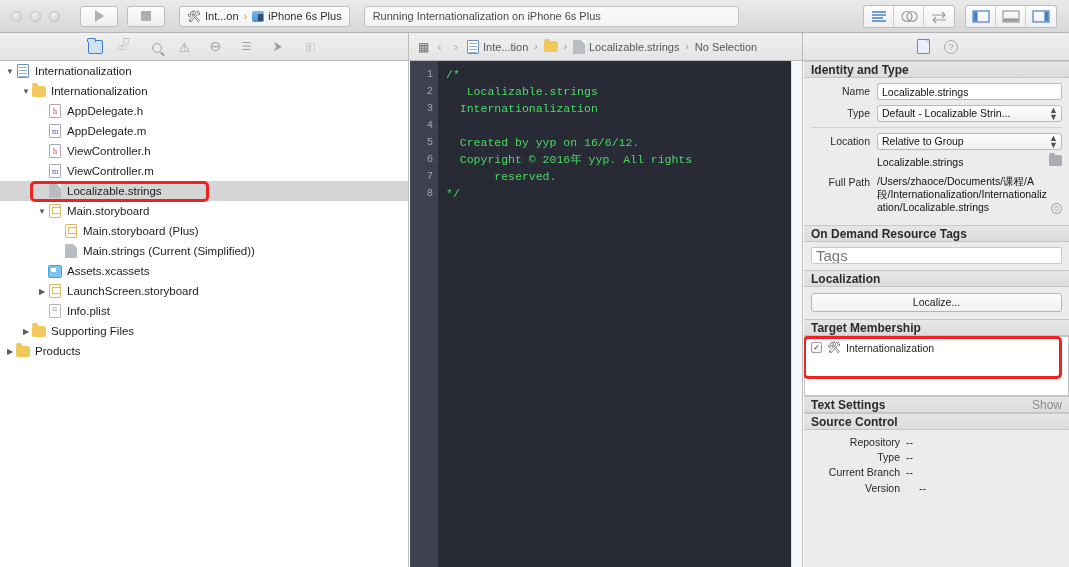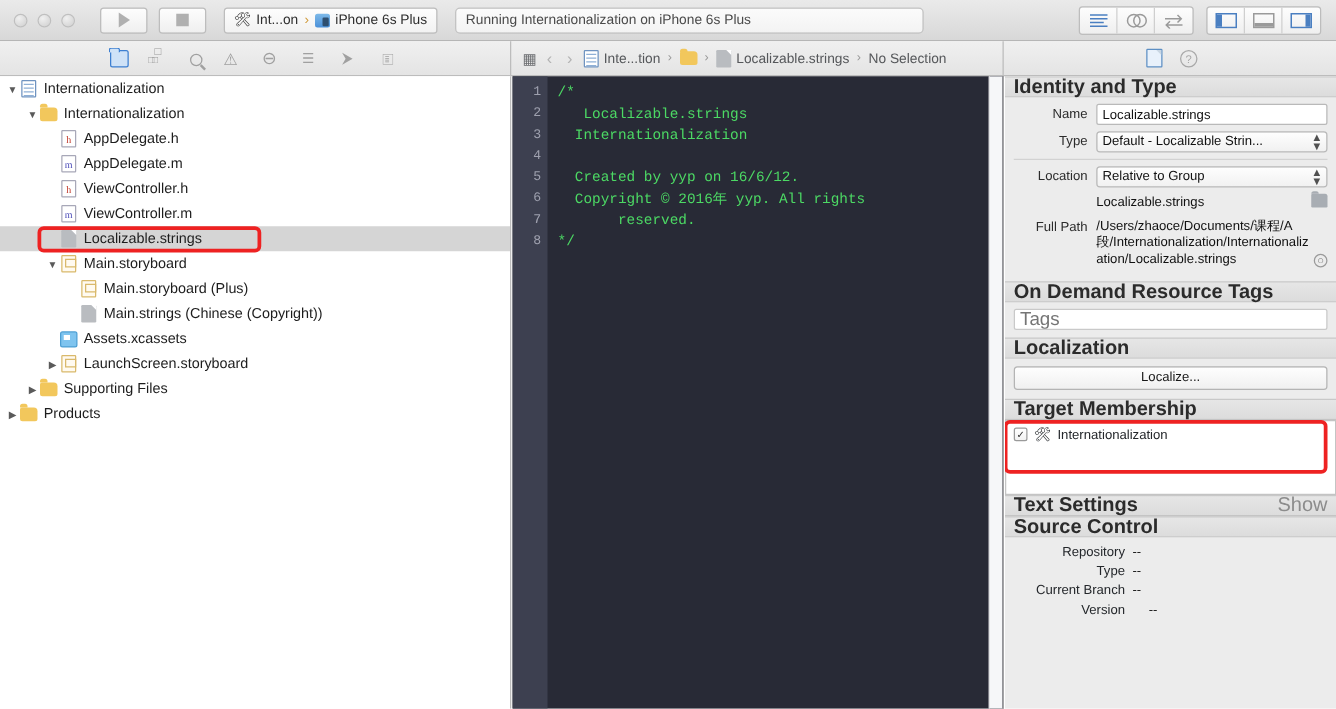--- a/index.html
+++ b/index.html
@@ -183,21 +183,21 @@
 
   
   .inspector {
     position: absolute; top: 61px; left: 804px; right: 0; bottom: 0;
     background: #ececec; overflow: hidden; font-size: 10.5px; color: #24272b;
   }
   .sec-head {
     height: 17px; background: linear-gradient(#e6e6e6, #dcdcdc);
     border-top: 1px solid #c8c8c8; border-bottom: 1px solid #c4c4c4;
     display: flex; align-items: center; padding: 0 7px;
-    font-weight: bold; font-size: 16px; color: #2b2b2b;
+    font-weight: bold; font-size: 12px; color: #2b2b2b;
   }
   .sec-head .right { margin-left: auto; font-weight: normal; color: #8c8c8c; }
   .sec-body { background: #ececec; padding: 5px 7px 6px 7px; }
   .frow { display: flex; align-items: flex-start; margin-bottom: 5px; }
   .flabel { width: 66px; flex:0 0 66px; text-align: right; padding-right: 7px; padding-top: 2px;
     color: #2b2b2b; font-size: 10.5px; }
   .fval { flex: 1; }
   .tfield {
     width: 100%; height: 17px; background: #fff; border: 1px solid #b9b9b9; border-radius: 2px;
     padding: 0 4px; font-size: 10.5px; color: #111; line-height: 15px;
@@ -421,35 +421,42 @@
           <span class="ficon">
             <span class="sb-ico"></span>
           </span>
           <span class="label">Main.storyboard (Plus)</span>
         </div>
         <div class="row" style="padding-left: 52px;">
           <span class="disc"></span>
           <span class="ficon">
             <span class="greydoc"></span>
           </span>
-          <span class="label">Main.strings (Chinese (Copyright))</span>
+          <span class="label">Main.strings (Current (Simplified))</span>
         </div>
         <div class="row" style="padding-left: 36px;">
           <span class="disc"></span>
           <span class="ficon">
             <span class="assets-ico"></span>
           </span>
           <span class="label">Assets.xcassets</span>
         </div>
         <div class="row" style="padding-left: 36px;">
           <span class="disc">▶</span>
           <span class="ficon">
             <span class="sb-ico"></span>
           </span>
           <span class="label">LaunchScreen.storyboard</span>
+        </div>
+        <div class="row" style="padding-left: 36px;">
+          <span class="disc"></span>
+          <span class="ficon">
+            <span class="plist-ico"></span>
+          </span>
+          <span class="label">Info.plist</span>
         </div>
         <div class="row" style="padding-left: 20px;">
           <span class="disc">▶</span>
           <span class="ficon">
             <span class="foldico-sm"></span>
           </span>
           <span class="label">Supporting Files</span>
         </div>
         <div class="row" style="padding-left: 4px;">
           <span class="disc">▶</span>

